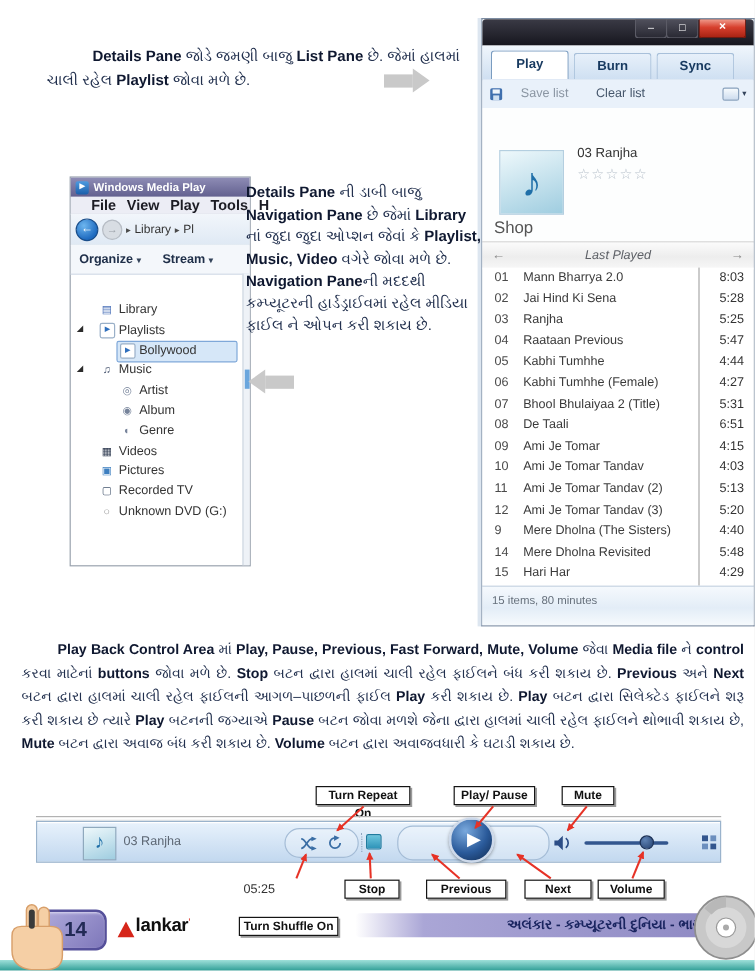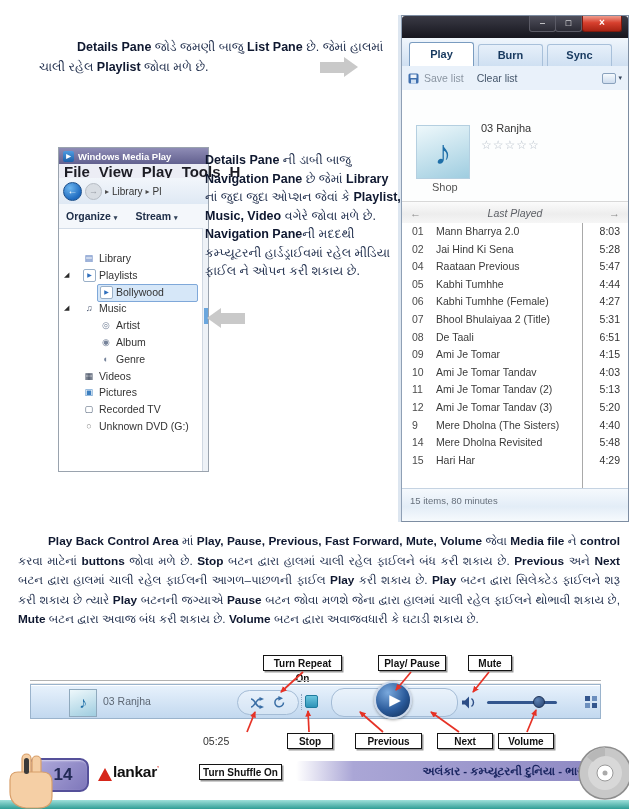--- a/index.html
+++ b/index.html
@@ -30,54 +30,54 @@
       background:linear-gradient(#50505c,#2a2a34);border:1px solid #5b5b66;border-top:none;border-radius:0 0 3px 3px;cursor:default;}
   .wb-min{right:72px;width:25px;}
   .wb-max{right:46px;width:25px;}
   .wb-close{right:6px;width:38px;background:linear-gradient(#f09c8d,#d7402e 45%,#a82313);border-color:#7c190d;font-size:10px;font-weight:bold;}
   .lp-tabs{position:absolute;left:0;top:22px;right:0;height:28px;background:linear-gradient(#f0f6fc,#cfdff1);
       border-bottom:1px solid #9ab6d2;display:flex;align-items:flex-end;padding-left:7px;gap:4px;}
   .tab{width:63px;height:21px;line-height:21px;text-align:center;font-size:11px;font-weight:bold;color:#17395f;
       background:linear-gradient(#e7f0fa,#cfe0f2);border:1px solid #a8c0da;border-bottom:none;border-radius:3px 3px 0 0;}
   .tab.active{background:#ffffff;border-color:#7a9cc0;height:23px;line-height:23px;}
   .lp-toolbar{position:absolute;left:0;top:50px;right:0;height:24px;background:#e9f1fa;border-bottom:1px solid #c3d5e8;
-      display:flex;align-items:center;padding:0 6px;gap:5px;}
+      display:flex;align-items:center;padding:0 6px;gap:15px;}
   .tb-save{color:#8a95a2;}
   .tb-clear{color:#45566b;margin-left:8px;}
   .tb-opts{margin-left:auto;display:flex;align-items:center;gap:2px;}
   .tb-optbox{width:12px;height:9px;background:linear-gradient(#f6fafd,#cddcee);border:1px solid #8aa2bd;border-radius:2px;}
   .tb-caret{font-size:7px;color:#33435a;}
   .lp-now{position:absolute;left:0;top:74px;right:0;height:111px;background:#fdfefe;}
   .art{position:absolute;left:14px;top:35px;width:52px;height:52px;background:linear-gradient(160deg,#eef8fb,#9fcde0);
       border:1px solid #b4cfe0;text-align:center;}
   .art .note{font-size:34px;color:#1f6fa8;line-height:52px;}
   .np-title{position:absolute;left:79px;top:32px;font-size:11px;color:#333;}
   .np-stars{position:absolute;left:79px;top:48px;font-size:12px;letter-spacing:1px;color:#b9c2cc;}
-  .np-shop{position:absolute;left:30px;top:91px;width:52px;text-align:left;color:#555;font-size:11px;}
+  .np-shop{position:absolute;left:0;top:91px;width:52px;text-align:center;color:#555;font-size:14px;}
   .lp-lhdr{position:absolute;left:0;top:185px;right:0;height:22px;background:linear-gradient(#fbfbfb,#ededed 55%,#f7f7f7);
       border-top:1px solid #d8d8d8;border-bottom:1px solid #e2e2e2;display:flex;align-items:center;padding:0 8px;}
   .lh-title{flex:1;text-align:center;font-style:italic;color:#5d6066;font-size:10.5px;}
   .lh-arrow{color:#8a8a8a;font-weight:bold;font-size:11px;}
   .lp-list{position:absolute;left:0;top:207px;right:0;height:265px;background:#fff;}
   .vline{position:absolute;left:180px;top:0;bottom:0;width:1px;background:#a9a9a9;}
   .trow{position:relative;height:17.6px;line-height:17.6px;color:#3a3a3a;font-size:10.5px;white-space:nowrap;}
   .tnum{position:absolute;left:10px;color:#4a4a4a;}
   .ttl{position:absolute;left:34px;right:48px;overflow:hidden;}
   .ttime{position:absolute;right:8px;text-align:right;color:#333;}
   .lp-status{position:absolute;left:0;top:472px;right:0;bottom:0;background:linear-gradient(#f5f9fd,#e3edf7 55%,#f6fafd);
       border-top:1px solid #c5d3e2;font-size:9.5px;color:#66707c;padding:6px 0 0 8px;box-sizing:border-box;}
 
   
   .npw{position:absolute;left:58px;top:147px;width:149px;height:323px;background:#fff;border:1px solid #9aa3ae;font-size:10.5px;}
   .npw-title{position:absolute;left:0;top:0;right:0;height:16px;background:linear-gradient(#8e8cb5,#62608f);
       color:#fff;font-size:9.5px;font-weight:bold;display:flex;align-items:center;gap:4px;padding-left:4px;}
   .wmp-ico{display:inline-block;width:11px;height:11px;border-radius:2px;background:linear-gradient(#4e9be0,#1b5faa);
       color:#fff;font-size:6px;text-align:center;line-height:11px;}
   .npw-menu{position:absolute;left:0;top:16px;right:0;height:14px;background:#ecedf5;border-bottom:1px solid #cdd0dd;
-      display:flex;gap:9px;align-items:center;padding-left:5px;font-size:15px;color:#1c1c24;font-weight:bold;}
+      display:flex;gap:9px;align-items:center;padding-left:17px;font-size:12px;color:#1c1c24;font-weight:bold;}
   .npw-crumb{position:absolute;left:0;top:30px;right:0;height:26px;background:linear-gradient(#f2f6fb,#dfe9f4);
       border-bottom:1px solid #c2cfde;display:flex;align-items:center;gap:3px;padding-left:4px;}
   .nav-back{width:17px;height:17px;border-radius:50%;background:radial-gradient(circle at 35% 30%,#6db6ef,#1f6bc0 70%);
       border:1px solid #1a4e8a;color:#fff;font-size:10px;text-align:center;line-height:16px;}
   .nav-fwd{width:15px;height:15px;border-radius:50%;background:#d8dde3;border:1px solid #b6bcc4;color:#9aa0a8;
       font-size:9px;text-align:center;line-height:14px;}
   .bc-sep{color:#4a4a4a;font-size:8px;}
   .bc-item{color:#333;font-size:10px;}
   .npw-toolbar{position:absolute;left:0;top:56px;right:0;height:24px;background:#f4f7fb;border-bottom:1px solid #d4dde8;
       display:flex;align-items:center;gap:18px;padding-left:7px;color:#20304a;font-weight:bold;font-size:10.5px;}
@@ -201,20 +201,25 @@
           <span class="tnum">01</span>
           <span class="ttl">Mann Bharrya 2.0</span>
           <span class="ttime">8:03</span>
         </div>
       <div class="trow">
           <span class="tnum">02</span>
           <span class="ttl">Jai Hind Ki Sena</span>
           <span class="ttime">5:28</span>
         </div>
       <div class="trow">
+          <span class="tnum">03</span>
+          <span class="ttl">Ranjha</span>
+          <span class="ttime">5:25</span>
+        </div>
+      <div class="trow">
           <span class="tnum">04</span>
           <span class="ttl">Raataan Previous</span>
           <span class="ttime">5:47</span>
         </div>
       <div class="trow">
           <span class="tnum">05</span>
           <span class="ttl">Kabhi Tumhhe</span>
           <span class="ttime">4:44</span>
         </div>
       <div class="trow">

